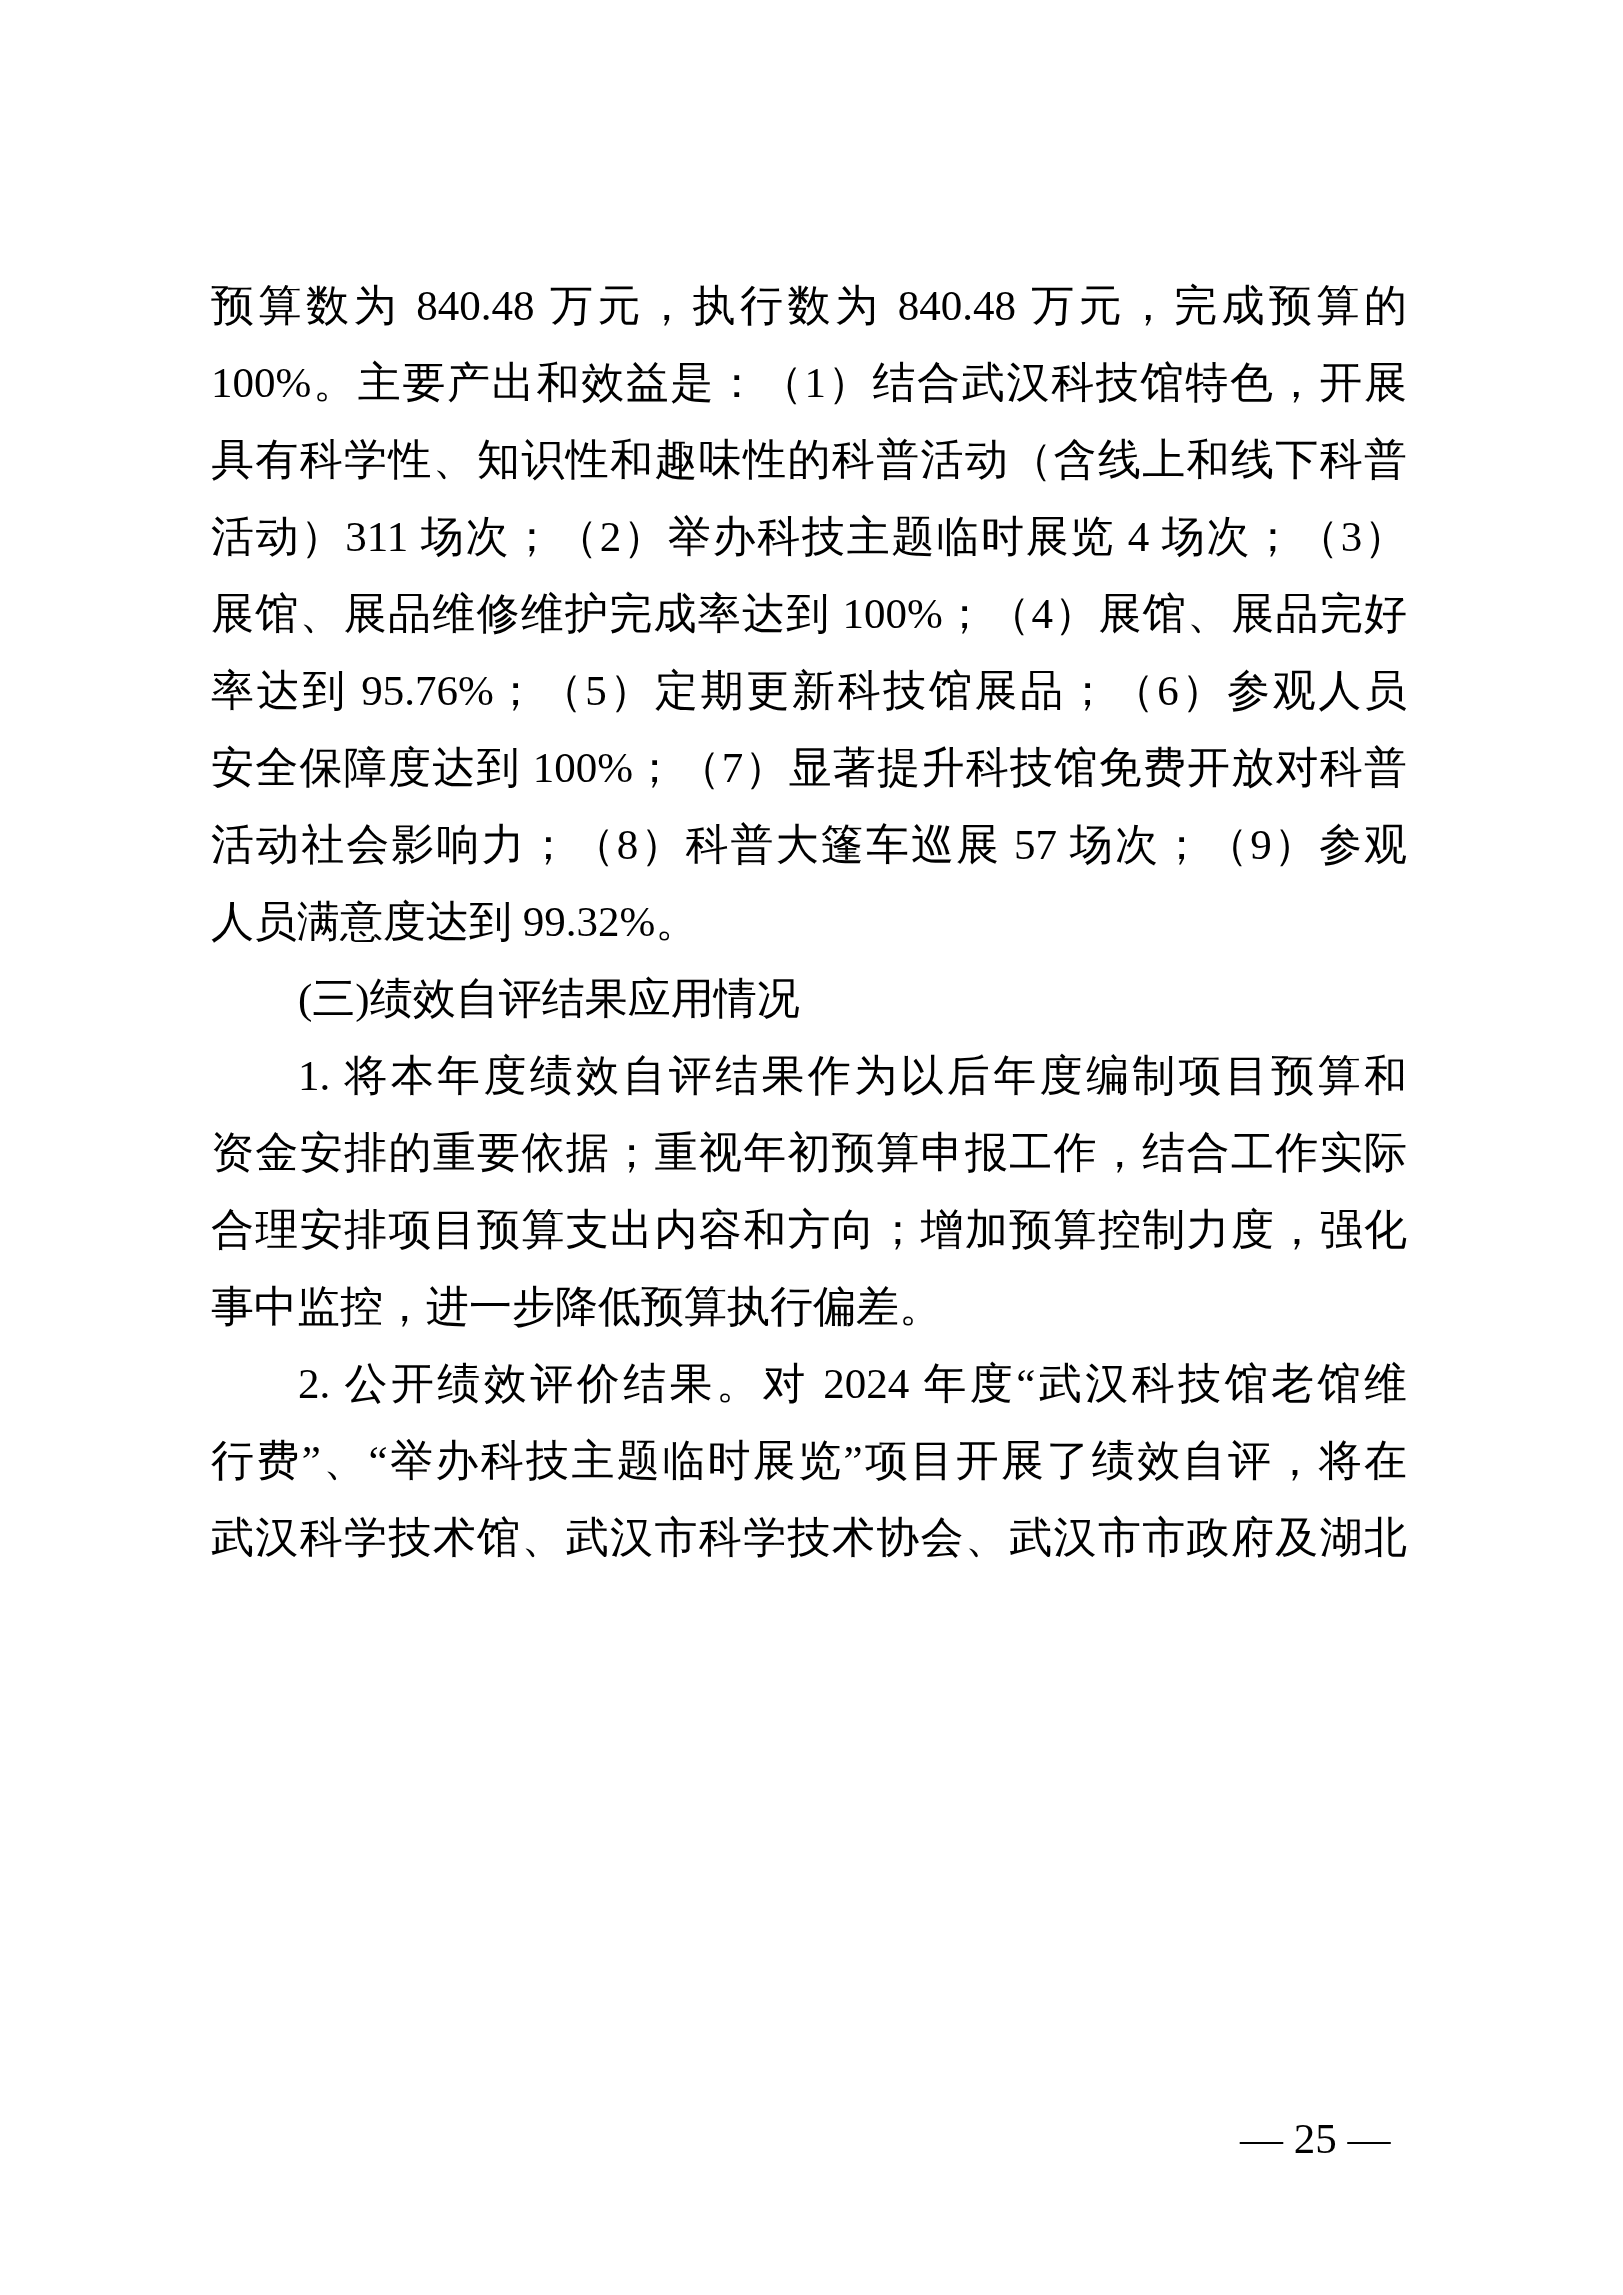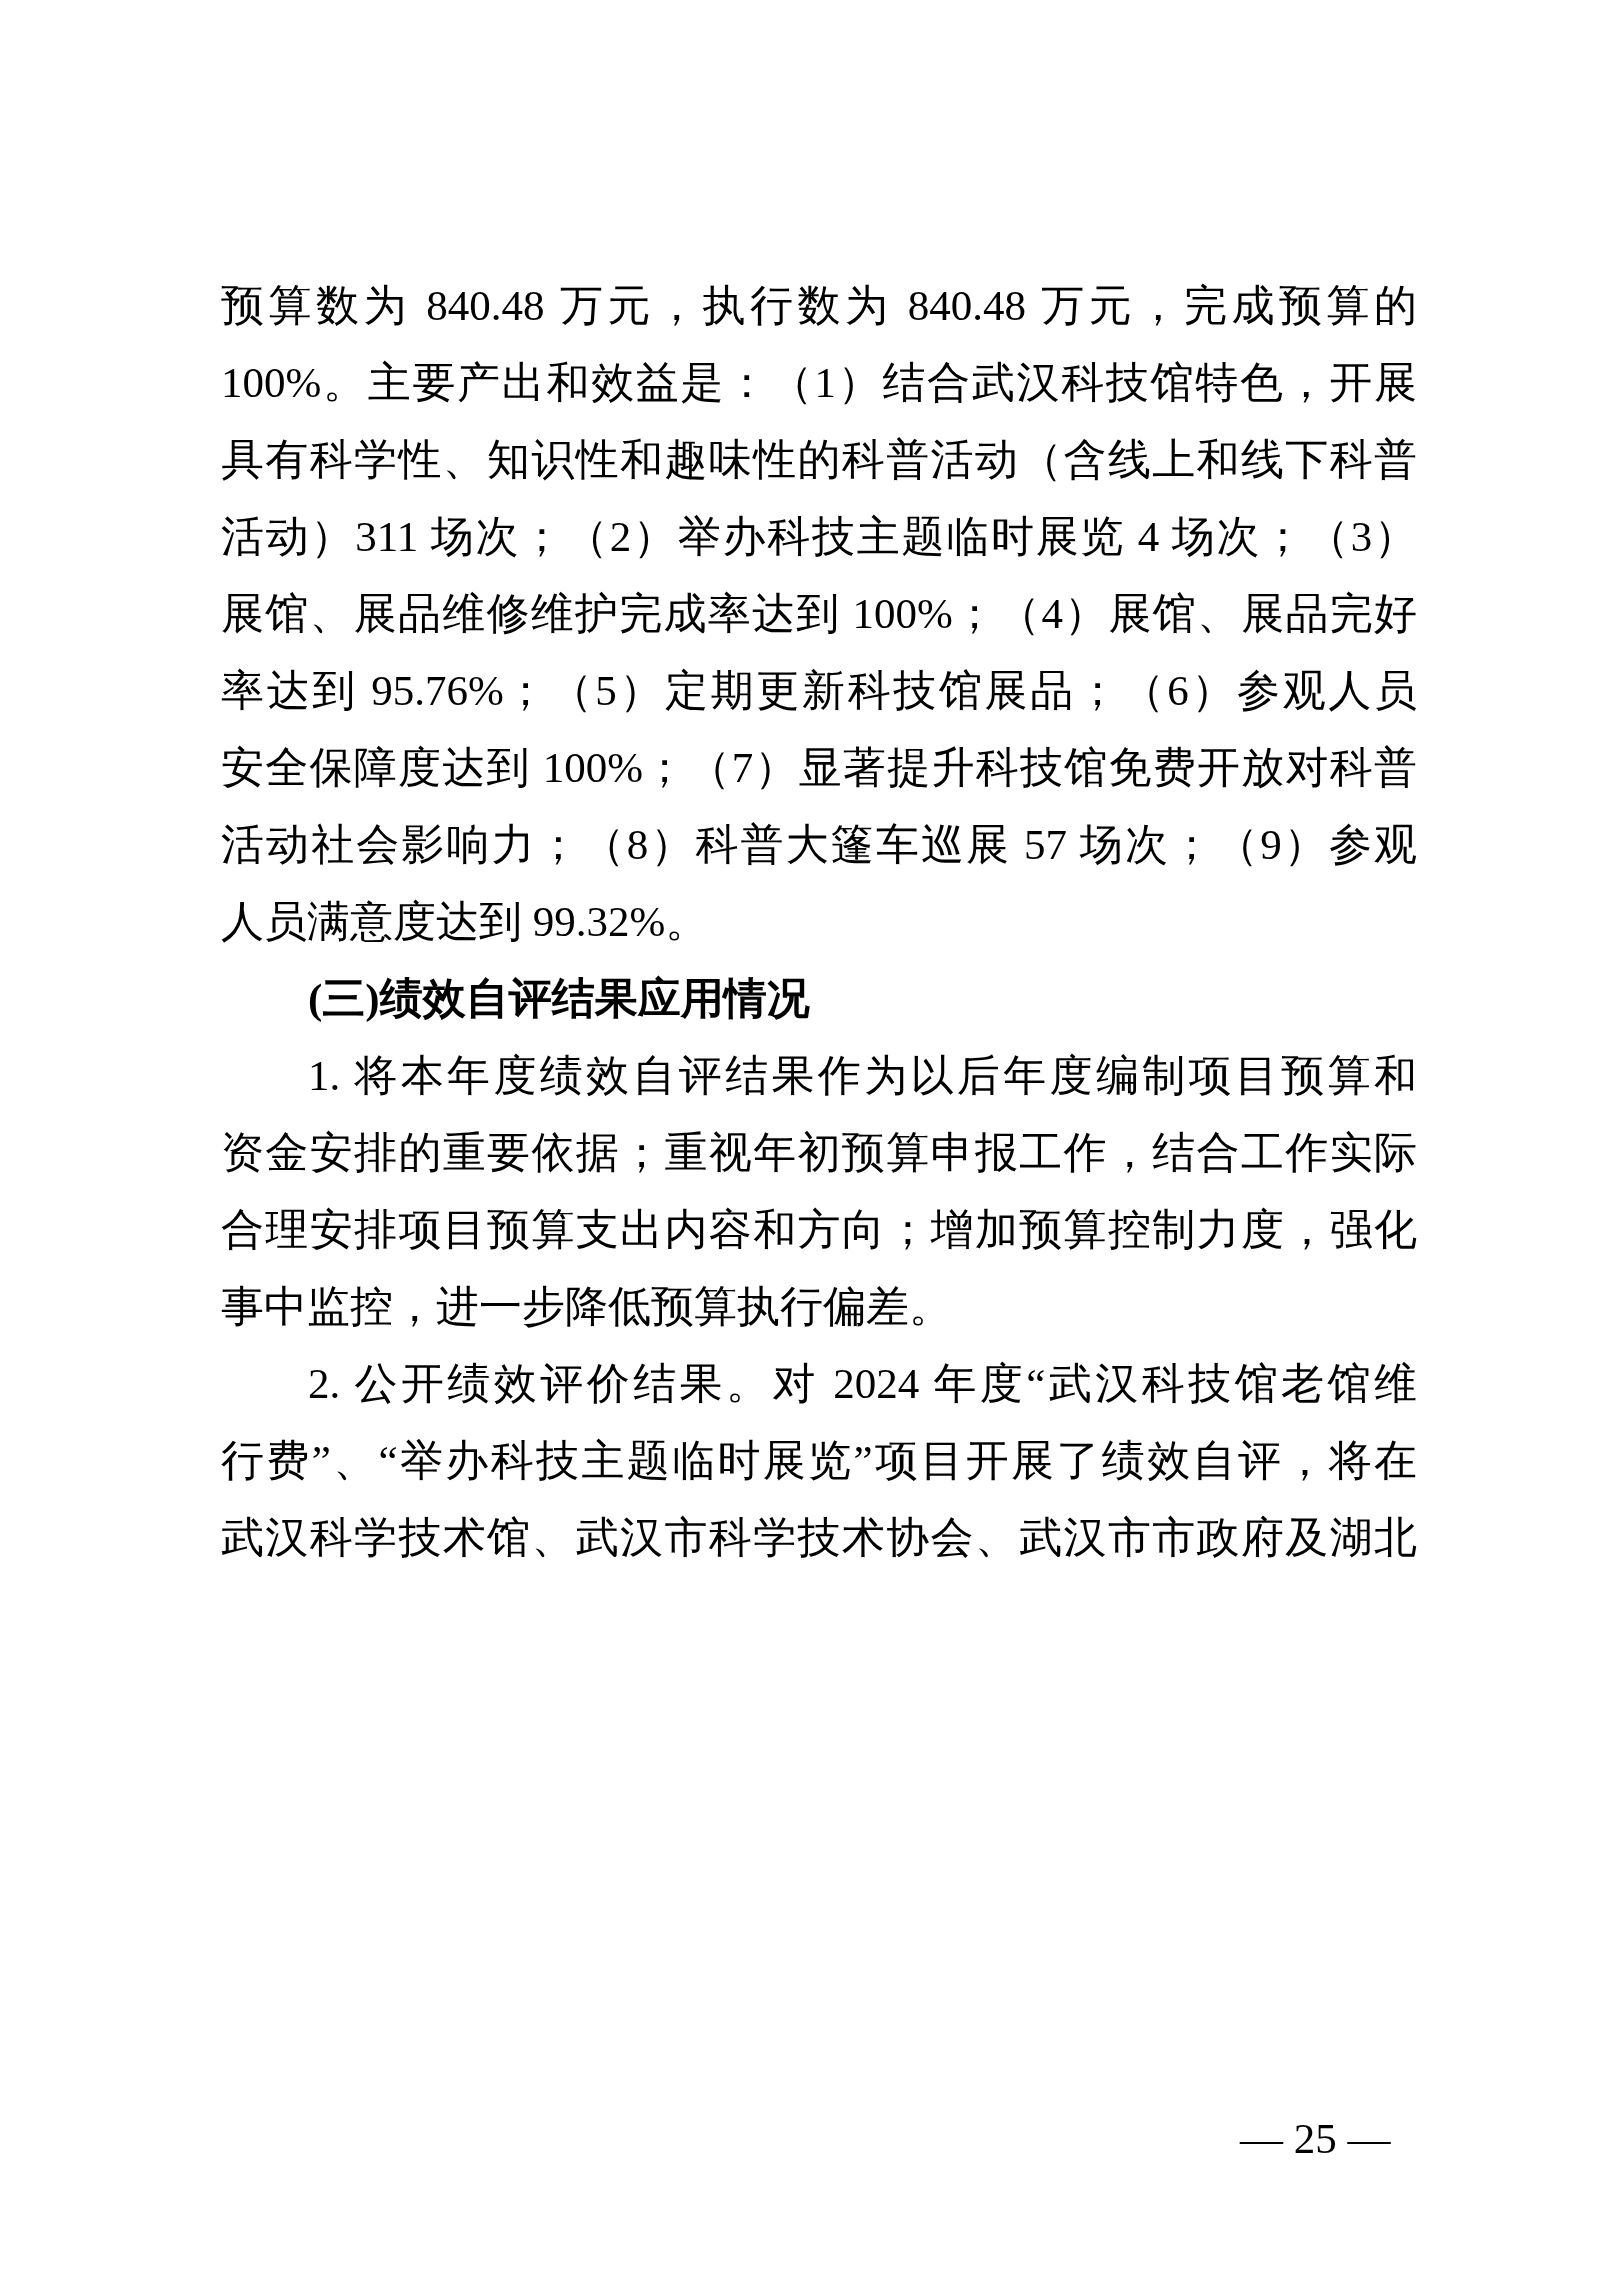--- a/index.html
+++ b/index.html
@@ -11,38 +11,38 @@
     position: relative;
     width: 1623px;
     height: 2295px;
     background: #ffffff;
     overflow: hidden;
     font-family: "Liberation Serif", "DejaVu Serif", serif;
     color: #000000;
   }
   .body-text {
     position: absolute;
-    left: 221px;
+    left: 211px;
     top: 267px;
     width: 1196px;
   }
   .line {
     height: 77px;
     line-height: 77px;
     font-size: 43px;
     text-align: justify;
     text-align-last: justify;
     text-justify: inter-character;
     color: #000000;
   }
   .line.body-end {
     text-align-last: left;
   }
   .line.heading {
-    font-weight: 700;
+    font-weight: 400;
     text-indent: 87px;
     text-align: right;
     text-align-last: left;
   }
   .line.body-indent {
     text-indent: 87px;
   }
   .footer {
     position: absolute;
     left: 1240px;

